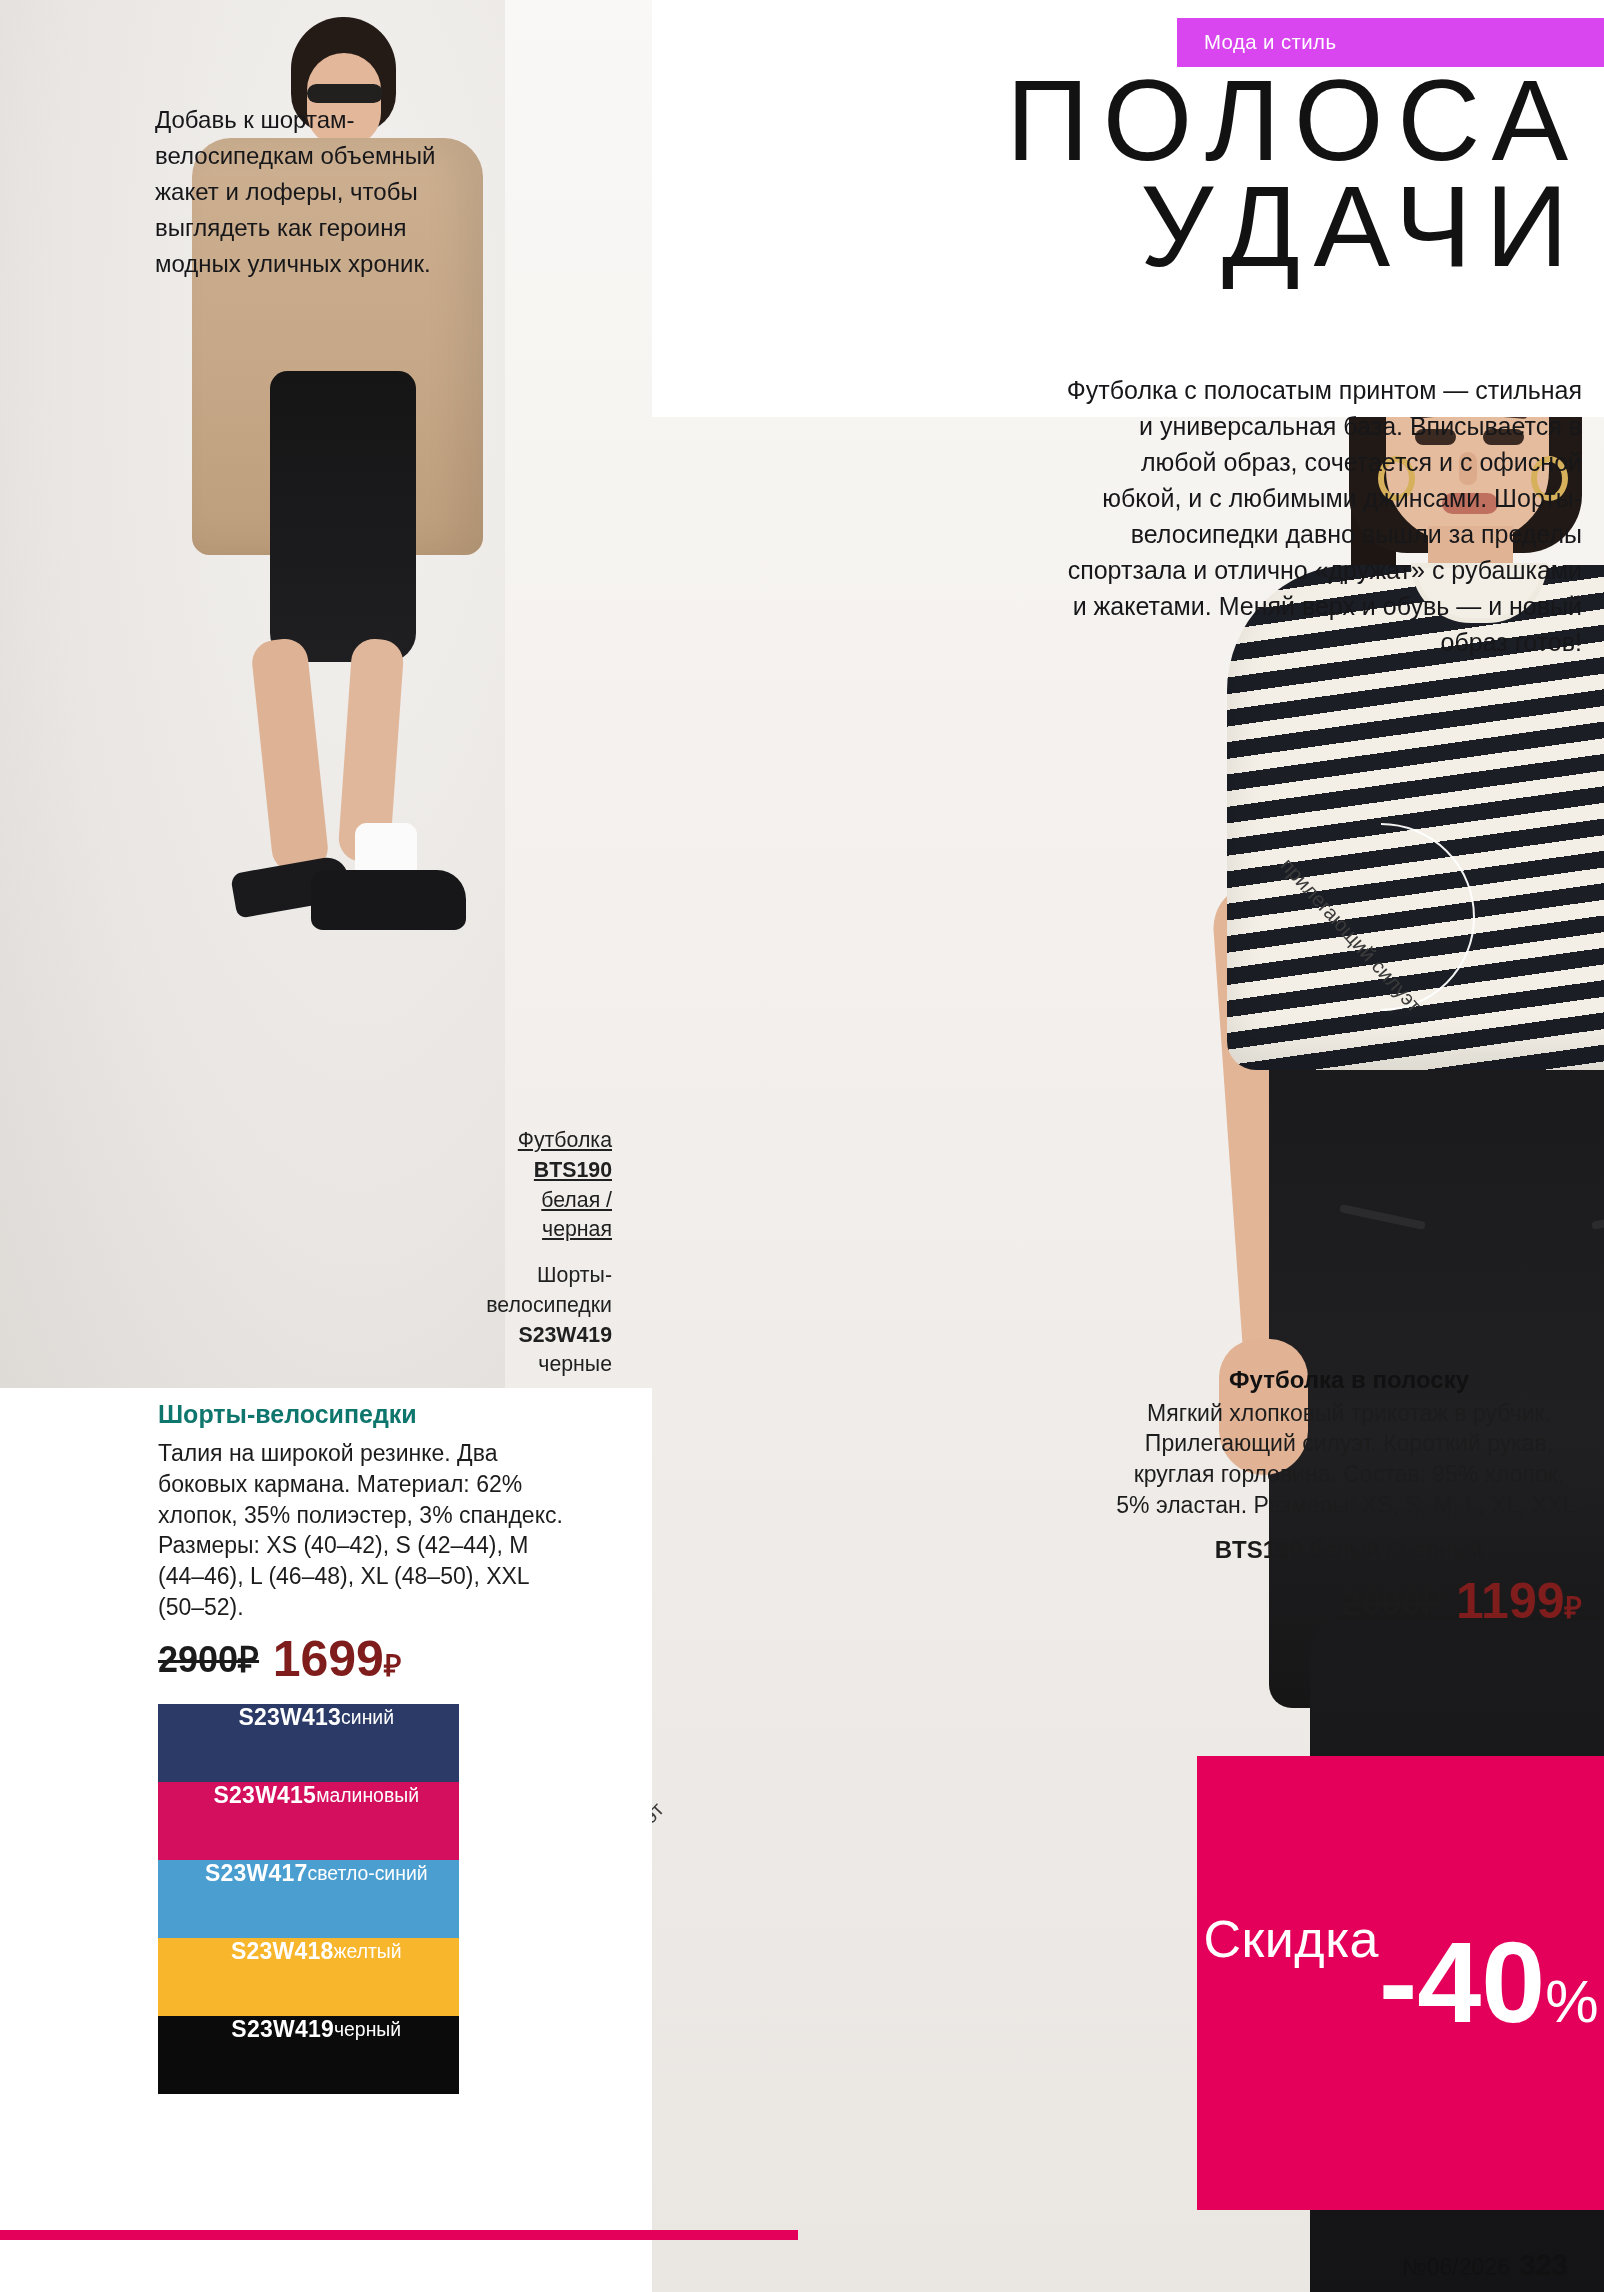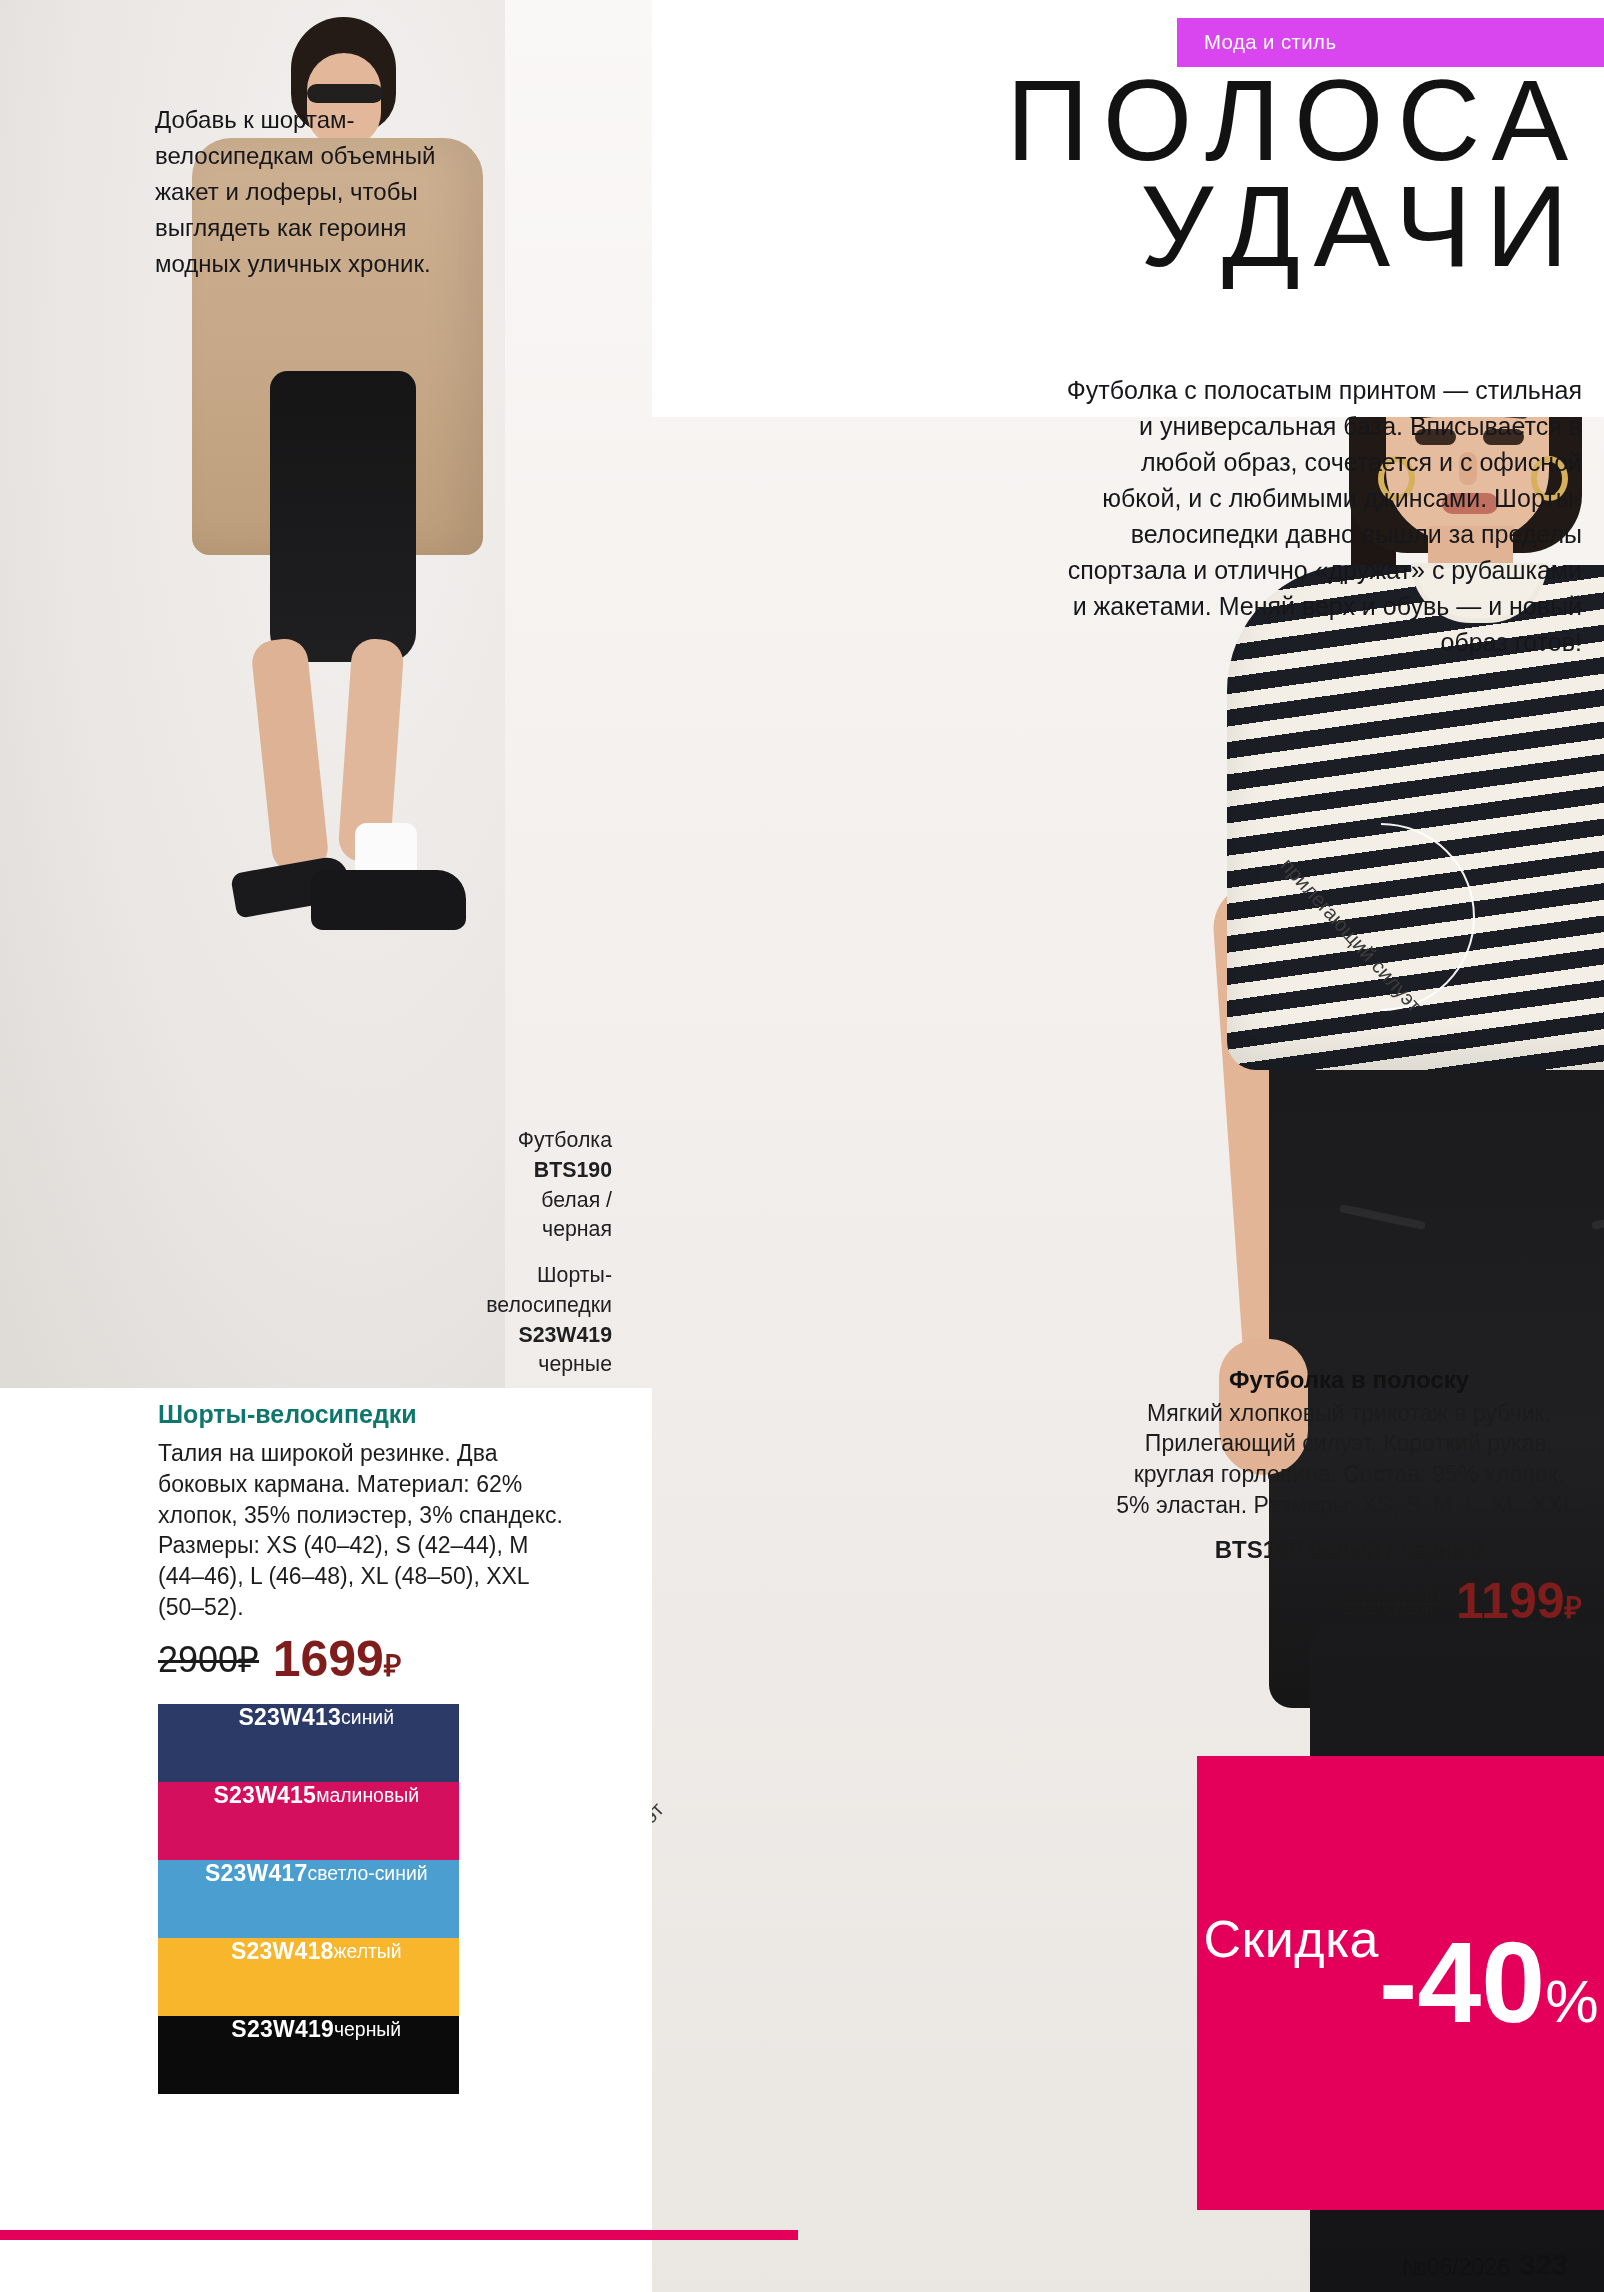--- a/index.html
+++ b/index.html
@@ -206,20 +206,21 @@
 
   
   .cap-a {
     position: absolute;
     left: 369px; top: 1126px;
     width: 243px;
     text-align: right;
     font-size: 21.3px;
     line-height: 1.4;
     color: #202020;
+    text-decoration: underline;
   }
   .cap-b {
     position: absolute;
     left: 369px; top: 1261px;
     width: 243px;
     text-align: right;
     font-size: 21.3px;
     line-height: 1.4;
     color: #202020;
   }
@@ -252,21 +253,21 @@
     left: 158px; top: 1634px;
     display: flex;
     align-items: flex-end;
     gap: 13.6px;
   }
   .price-old {
     font-size: 36px;
     color: #1b1b1b;
     text-decoration: line-through;
     text-decoration-thickness: 2.9px;
-    font-weight: 400;
+    font-weight: 700;
   }
   .price-new {
     font-size: 50px;
     font-weight: 700;
     color: #7f1d1d;
     line-height: .95;
   }
   .price-new .rub { font-size: 30px; font-weight: 700; }
 
   

